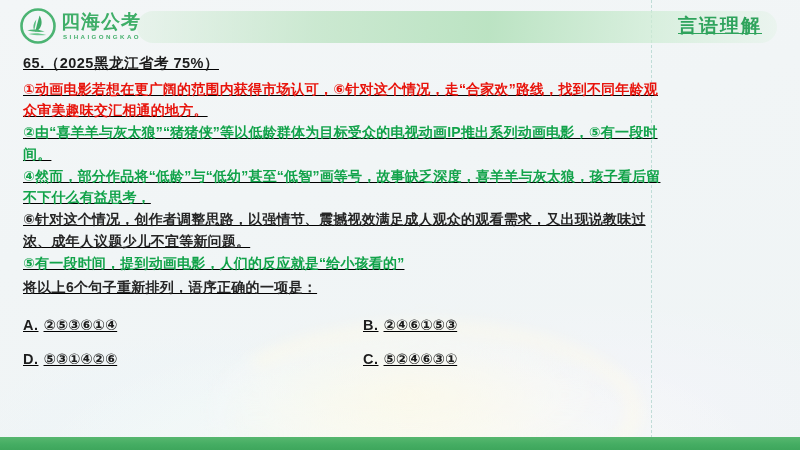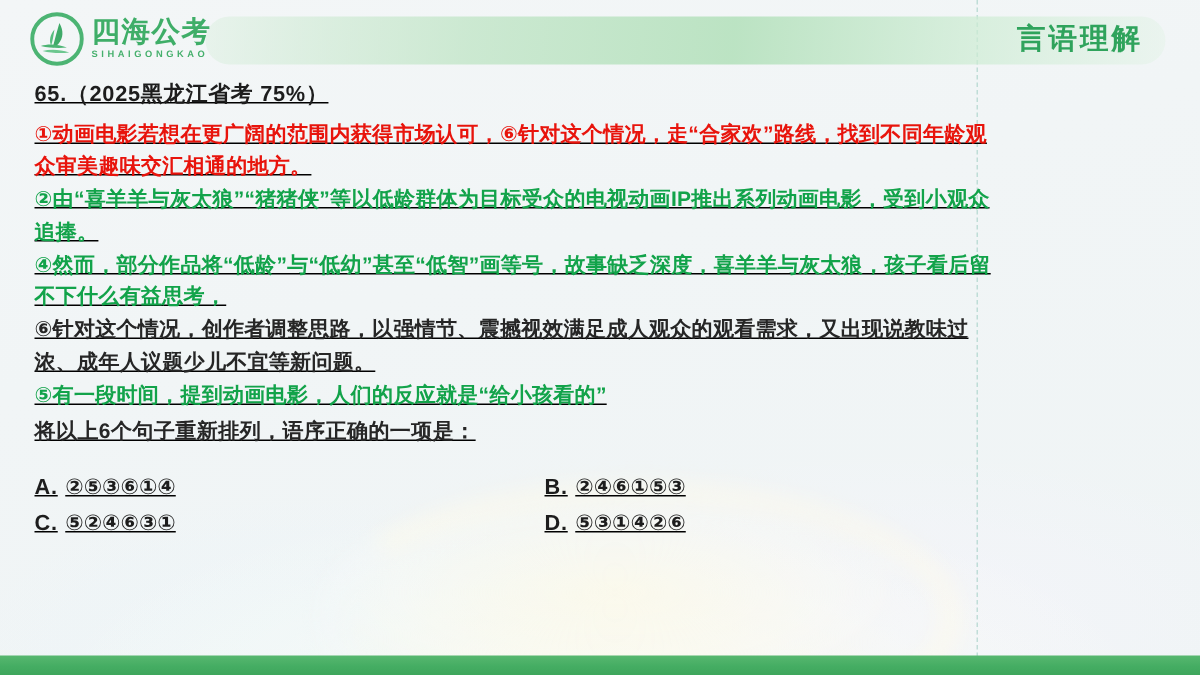--- a/index.html
+++ b/index.html
@@ -98,20 +98,21 @@
     width: 36px;
     height: 36px;
     flex: 0 0 36px;
     position: relative;
   }
   .logo-text-wrap {
     display: flex;
     flex-direction: column;
     justify-content: center;
     line-height: 1;
+    align-items: flex-end;
   }
   .logo-cn {
     font-size: 19px;
     font-weight: 700;
     color: #3fae68;
     letter-spacing: 1px;
     font-family: "Liberation Sans", "DejaVu Sans", sans-serif;
   }
   .logo-en {
     font-size: 6.2px;
@@ -123,20 +124,21 @@
 
   .header-title {
     position: absolute;
     right: 38px;
     top: 13px;
     font-size: 19px;
     font-weight: 700;
     color: #2fa35c;
     letter-spacing: 2px;
     font-family: "Liberation Sans", "DejaVu Sans", sans-serif;
+    text-decoration: underline;
   }
 
   
   .content {
     position: absolute;
     left: 23px;
     top: 53px;
     width: 760px;
     text-decoration: underline;
   }
@@ -167,21 +169,21 @@
     font-weight: 700;
     color: #262626;
     letter-spacing: 0.3px;
     line-height: 1.5;
     margin: 3px 0 16px 0;
   }
 
   .options {
     display: grid;
     grid-template-columns: 340px 340px;
-    row-gap: 2px;
+    row-gap: 12px;
     margin-top: 3px;
   }
   .option {
     font-size: 14.5px;
     font-weight: 700;
     color: #1d1d1d;
     letter-spacing: 0.5px;
     line-height: 1.52;
     white-space: nowrap;
   }
@@ -227,39 +229,39 @@
     </div>
 
     <div class="header-title">言语理解</div>
   </div>
 
   <div class="content">
 
     <div class="q-head">65.（2025黑龙江省考  75%）</div>
 
     <p class="stmt red">①动画电影若想在更广阔的范围内获得市场认可，⑥针对这个情况，走“合家欢”路线，找到不同年龄观众审美趣味交汇相通的地方。</p>
-    <p class="stmt green">②由“喜羊羊与灰太狼”“猪猪侠”等以低龄群体为目标受众的电视动画IP推出系列动画电影，受到小观众追捧。</p>
+    <p class="stmt green">②由“喜羊羊与灰太狼”“猪猪侠”等以低龄群体为目标受众的电视动画IP推出系列动画电影，⑤有一段时间。</p>
     <p class="stmt green">④然而，部分作品将“低龄”与“低幼”甚至“低智”画等号，故事缺乏深度，喜羊羊与灰太狼，孩子看后留不下什么有益思考，</p>
     <p class="stmt black">⑥针对这个情况，创作者调整思路，以强情节、震撼视效满足成人观众的观看需求，又出现说教味过浓、成年人议题少儿不宜等新问题。</p>
     <p class="stmt green">⑤有一段时间，提到动画电影，人们的反应就是“给小孩看的”</p>
 
     <div class="prompt">将以上6个句子重新排列，语序正确的一项是：</div>
 
     <div class="options">
       <div class="option">
         <span class="opt-label">A.</span><span class="opt-seq">②⑤③⑥①④</span>
       </div>
       <div class="option">
         <span class="opt-label">B.</span><span class="opt-seq">②④⑥①⑤③</span>
       </div>
       <div class="option">
+        <span class="opt-label">D.</span><span class="opt-seq">⑤③①④②⑥</span>
+      </div>
+      <div class="option">
         <span class="opt-label">C.</span><span class="opt-seq">⑤②④⑥③①</span>
       </div>
-      <div class="option">
-        <span class="opt-label">D.</span><span class="opt-seq">⑤③①④②⑥</span>
-      </div>
     </div>
 
   </div>
 
   <div class="footer-bar"></div>
 
 </div>
 
 </body></html>

